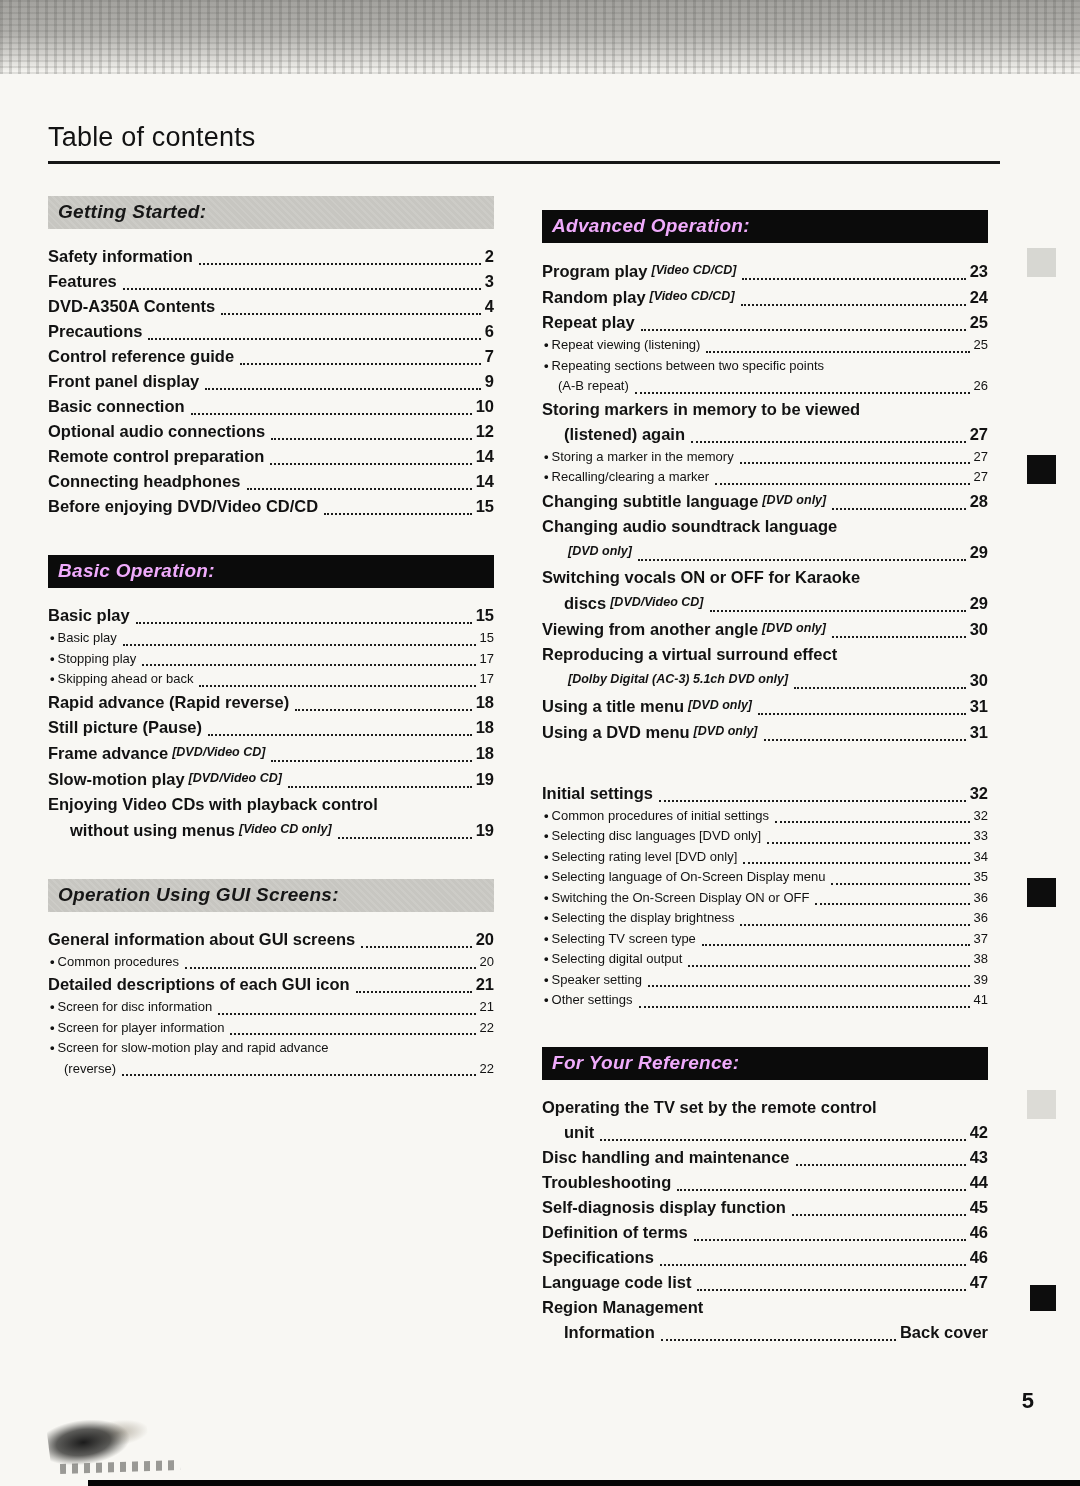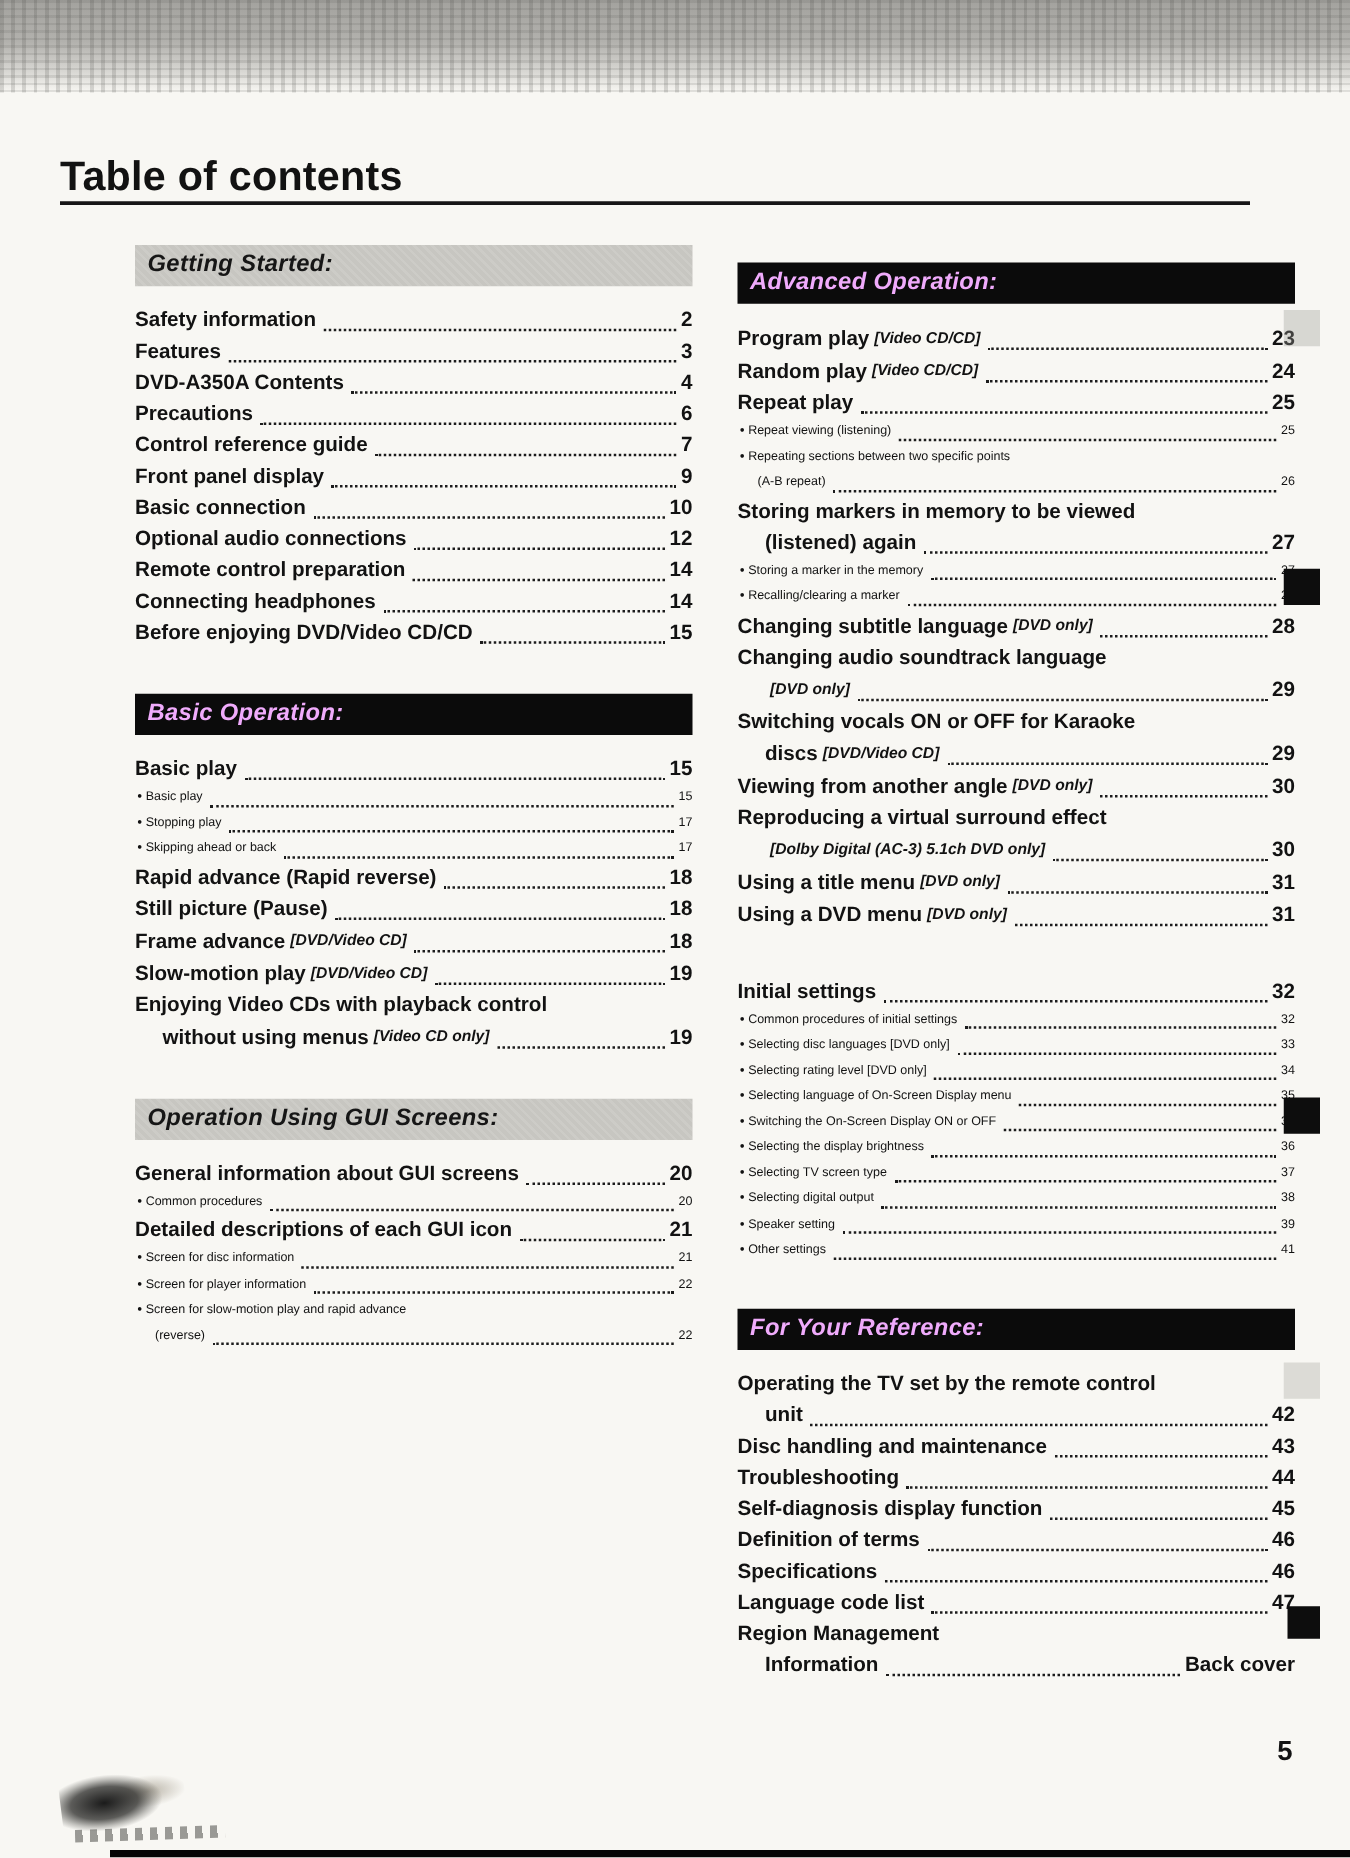--- a/index.html
+++ b/index.html
@@ -15,29 +15,29 @@
   
   .scan-band {
     position:absolute; top:0; left:0; right:0; height:74px;
     background:
       repeating-linear-gradient(90deg, rgba(70,70,66,.18) 0 3px, transparent 3px 9px),
       repeating-linear-gradient(0deg, rgba(90,90,86,.15) 0 2px, transparent 2px 6px),
       linear-gradient(180deg, #a3a29e 0%, #b2b1ad 45%, #d9d8d4 78%, #f8f7f3 100%);
   }
   .title {
     position:absolute; top:122px; left:48px;
-    font-size:33px; font-weight:bold; letter-spacing:.2px;
+    font-size:27px; font-weight:normal; letter-spacing:.2px;
   }
   .title-rule {
     position:absolute; top:161px; left:48px; width:952px; height:3px;
     background:#161616;
   }
   .columns {
     position:absolute; top:196px; left:48px; width:988px;
-    display:flex; gap:36px;justify-content:flex-end;
+    display:flex; gap:48px;
   }
   .col { width:446px; }
   .col.right-col { padding-top:14px; }
 
   .toc-section { margin-bottom:36px; }
   .sec-heading {
     font-style:italic; font-weight:bold; font-size:19px;
     padding:5px 10px 6px; margin-bottom:15px;
     letter-spacing:.3px;
   }
@@ -49,21 +49,21 @@
   }
   .sec-heading.dark { background:#0b0b0b; color:#f0abfc; }
 
   .row { display:flex; align-items:flex-end; }
   .row .txt { white-space:nowrap; }
   .row.main, .row.main-cont {
     font-weight:bold; font-size:16.5px; line-height:25px;
   }
   .row.main-cont { padding-left:22px; }
   .row.sub, .row.sub-cont {
-    font-size:10px; line-height:20.5px; padding-left:2px;
+    font-size:13px; line-height:20.5px; padding-left:2px;
   }
   .row.sub-cont { padding-left:16px; }
   .row.sub::before {
     content:"\2022";
     font-weight:bold; margin-right:3px; line-height:20.5px;
   }
   .bracket {
     font-weight:bold; font-size:12.5px; white-space:nowrap;
     padding-left:4px; padding-bottom:1px;font-style:italic;
   }

